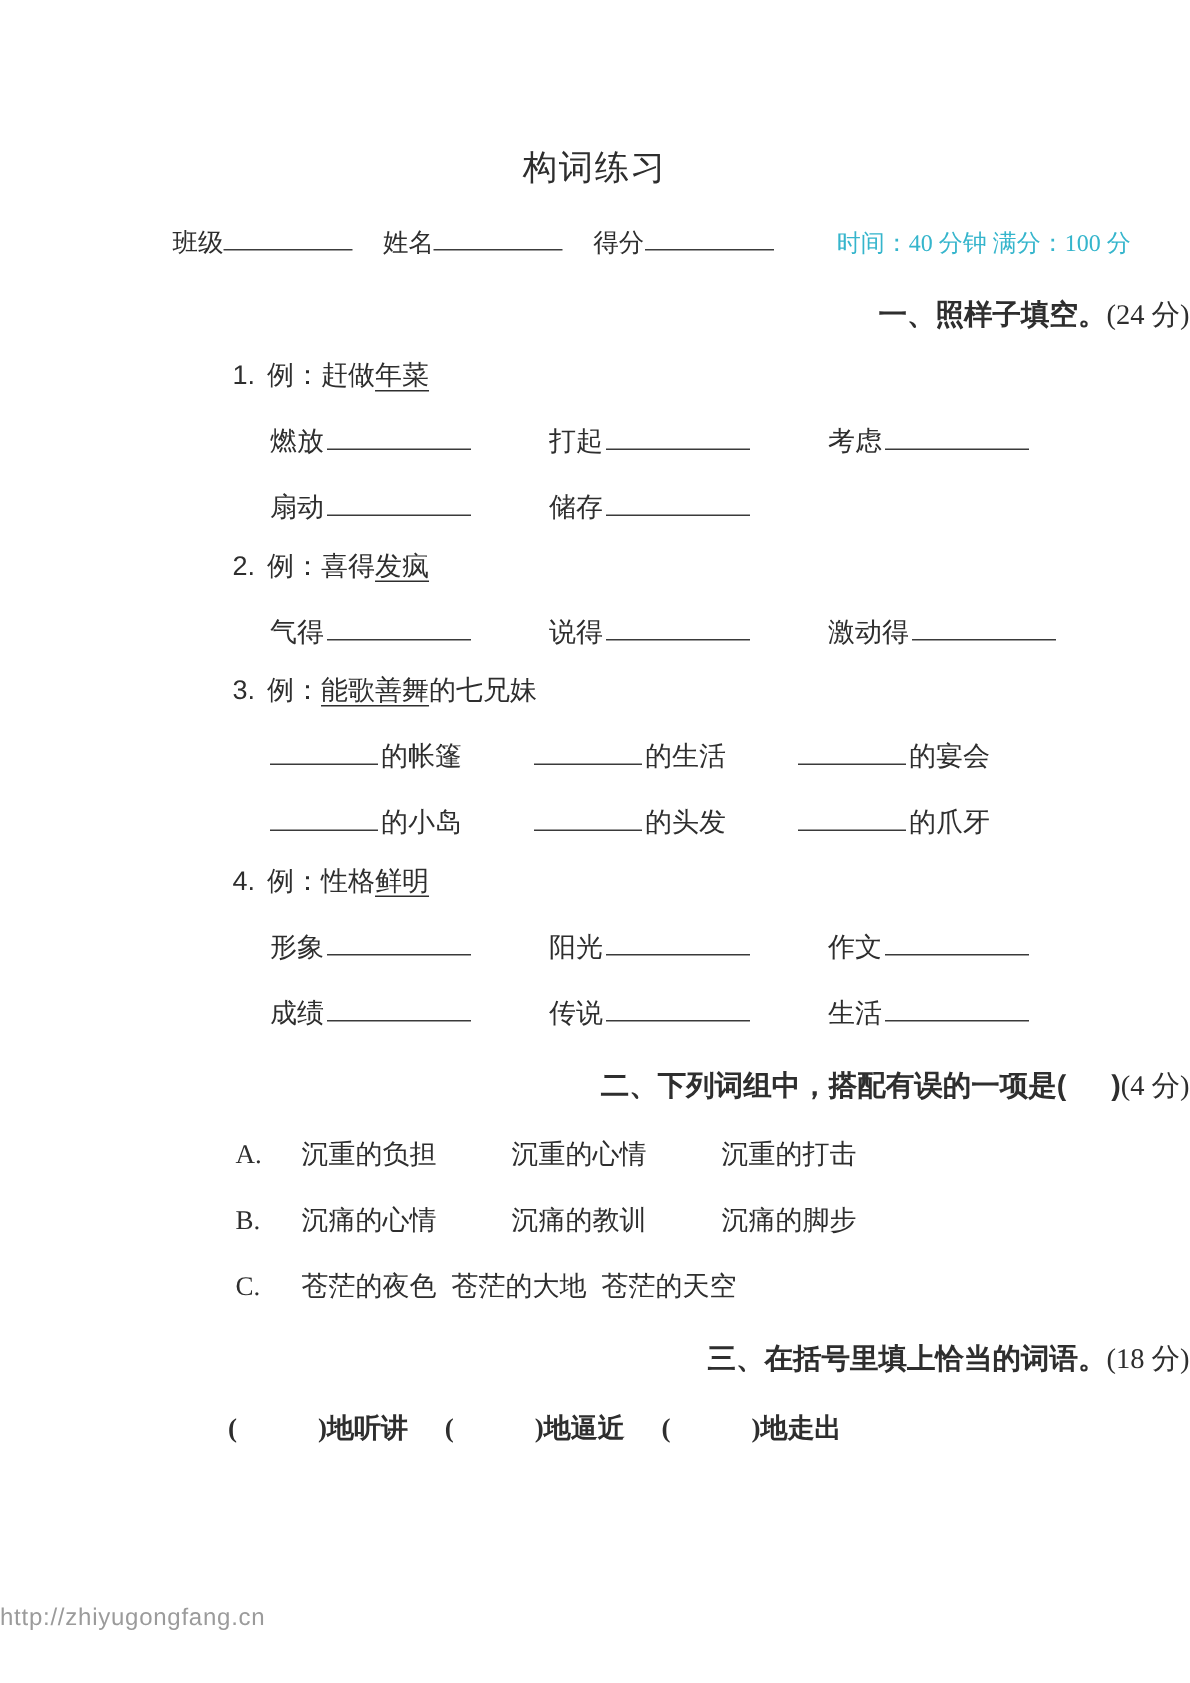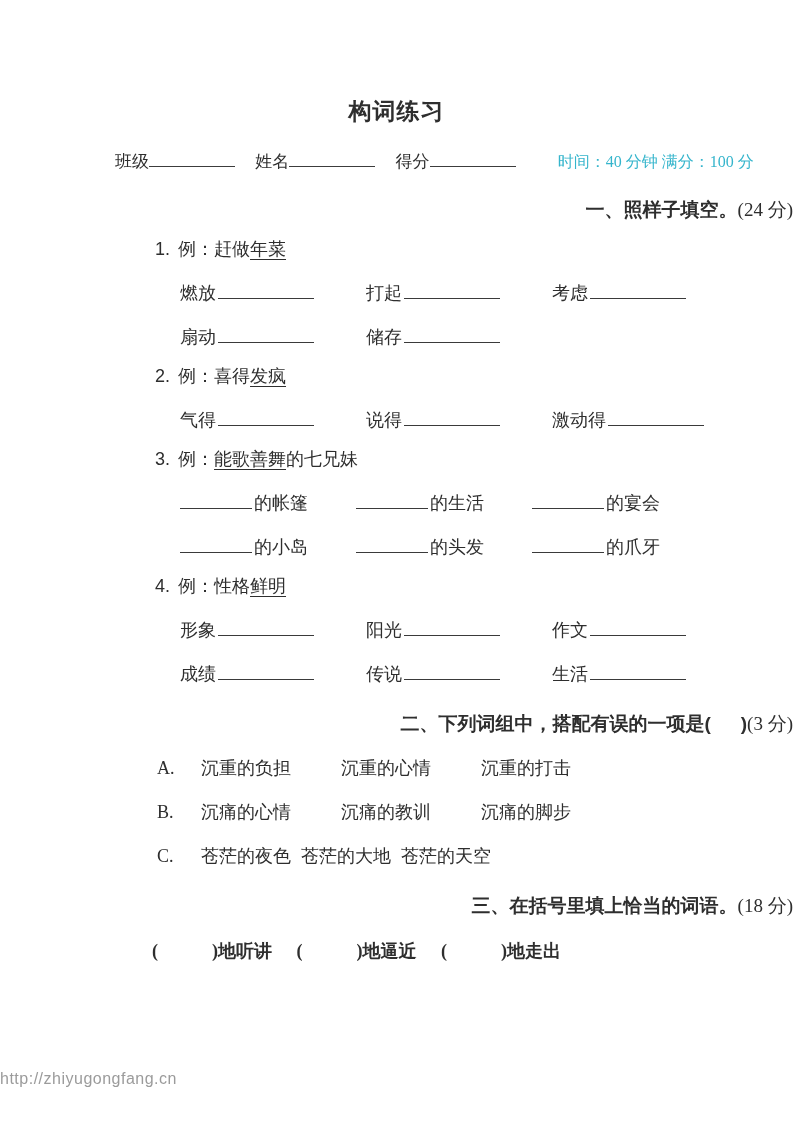--- a/index.html
+++ b/index.html
@@ -19,21 +19,21 @@
     color: var(--ink);
     font-size: 18px;
     overflow: hidden;
   }
   .title {
     margin: 0;
     padding-top: 96px;
     text-align: center;
     font-size: 23px;
     line-height: 30px;
-    font-weight: bold;
+    font-weight: normal;
     font-family: "Liberation Sans", "DejaVu Sans", sans-serif;
     letter-spacing: 1px;
   }
   .head-row {
     margin: 24px 0 0 115px;
     font-size: 17px;
     line-height: 24px;
     white-space: nowrap;
   }
   .field { margin-right: 16px; }
@@ -177,21 +177,21 @@
     <span class="col"><span>阳光</span><span class="blank"></span></span>
     <span class="col"><span>作文</span><span class="blank"></span></span>
   </div>
   <div class="wrow">
     <span class="col"><span>成绩</span><span class="blank"></span></span>
     <span class="col"><span>传说</span><span class="blank"></span></span>
     <span class="col"><span>生活</span><span class="blank"></span></span>
   </div>
 
   <div class="sec-head">
-    <span class="sec-bold">二、下列词组中，搭配有误的一项是(</span><span class="gap2"></span><span class="sec-bold">)</span><span class="pts">(3 分)</span>
+    <span class="sec-bold">二、下列词组中，搭配有误的一项是(</span><span class="gap2"></span><span class="sec-bold">)</span><span class="pts">(4 分)</span>
   </div>
   <div class="opt-row wide">
     <span class="opt-label">A.</span><span class="phrase">沉重的负担</span><span class="phrase">沉重的心情</span><span class="phrase">沉重的打击</span>
   </div>
   <div class="opt-row wide">
     <span class="opt-label">B.</span><span class="phrase">沉痛的心情</span><span class="phrase">沉痛的教训</span><span class="phrase">沉痛的脚步</span>
   </div>
   <div class="opt-row narrow">
     <span class="opt-label">C.</span><span class="phrase">苍茫的夜色</span><span class="phrase">苍茫的大地</span><span class="phrase">苍茫的天空</span>
   </div>

